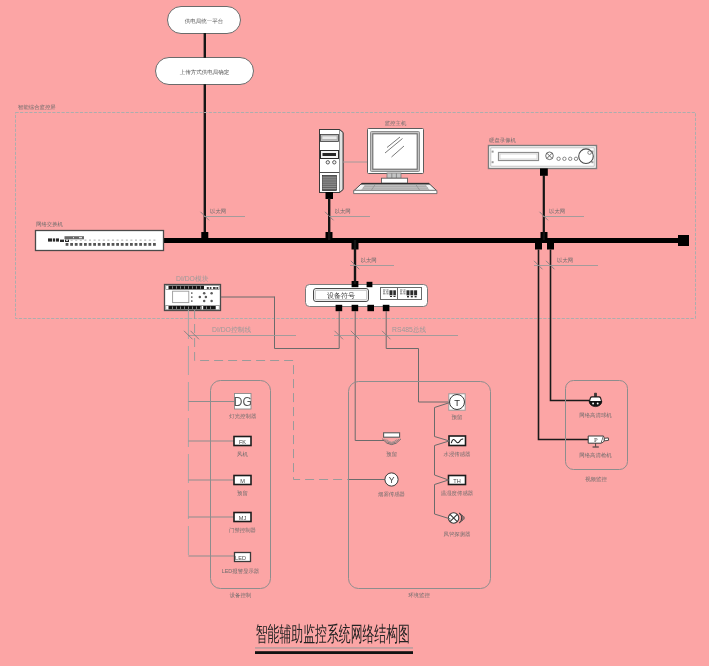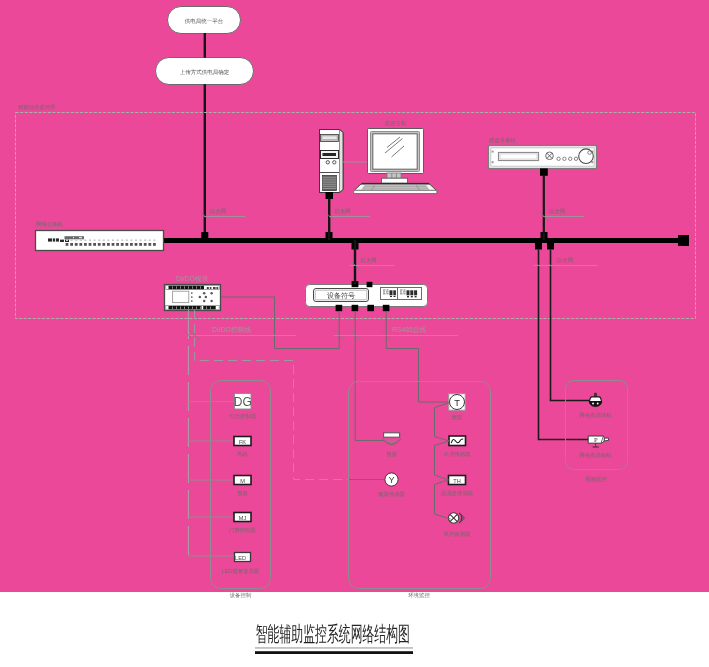--- a/index.html
+++ b/index.html
@@ -1,18 +1,18 @@
 <!DOCTYPE html>
 <html><head>
 <meta charset="utf-8">
 <title>Diagram</title>
 <style>
   html,body{margin:0;padding:0;background:#ffffff;}
   body{width:709px;height:667px;overflow:hidden;font-family:"Liberation Sans",sans-serif;}
-  #stage{position:relative;width:709px;height:592px;background:#ec4899;will-change:transform;}
+  #stage{position:relative;width:709px;height:666px;background:#fca5a5;will-change:transform;}
   svg{display:block;shape-rendering:geometricPrecision;}
   #diag{ }
   text{ fill-opacity:0.995; }
   .ln{stroke:#8d8d8d;stroke-width:1;fill:none;}
   .ln2{stroke:#6b6b6b;stroke-width:1;fill:none;}
   .bus{stroke:#000;stroke-width:5;fill:none;}
   .drop{stroke:#1a1a1a;stroke-width:1.6;fill:none;}
   .dash{stroke:#9a9a9a;stroke-width:1;fill:none;stroke-dasharray:9 5;}
   .dashb{stroke:#adadad;stroke-width:1;fill:none;stroke-dasharray:3.2 1.4;}
   .thin{stroke:#9a9a9a;stroke-width:0.9;fill:none;}

